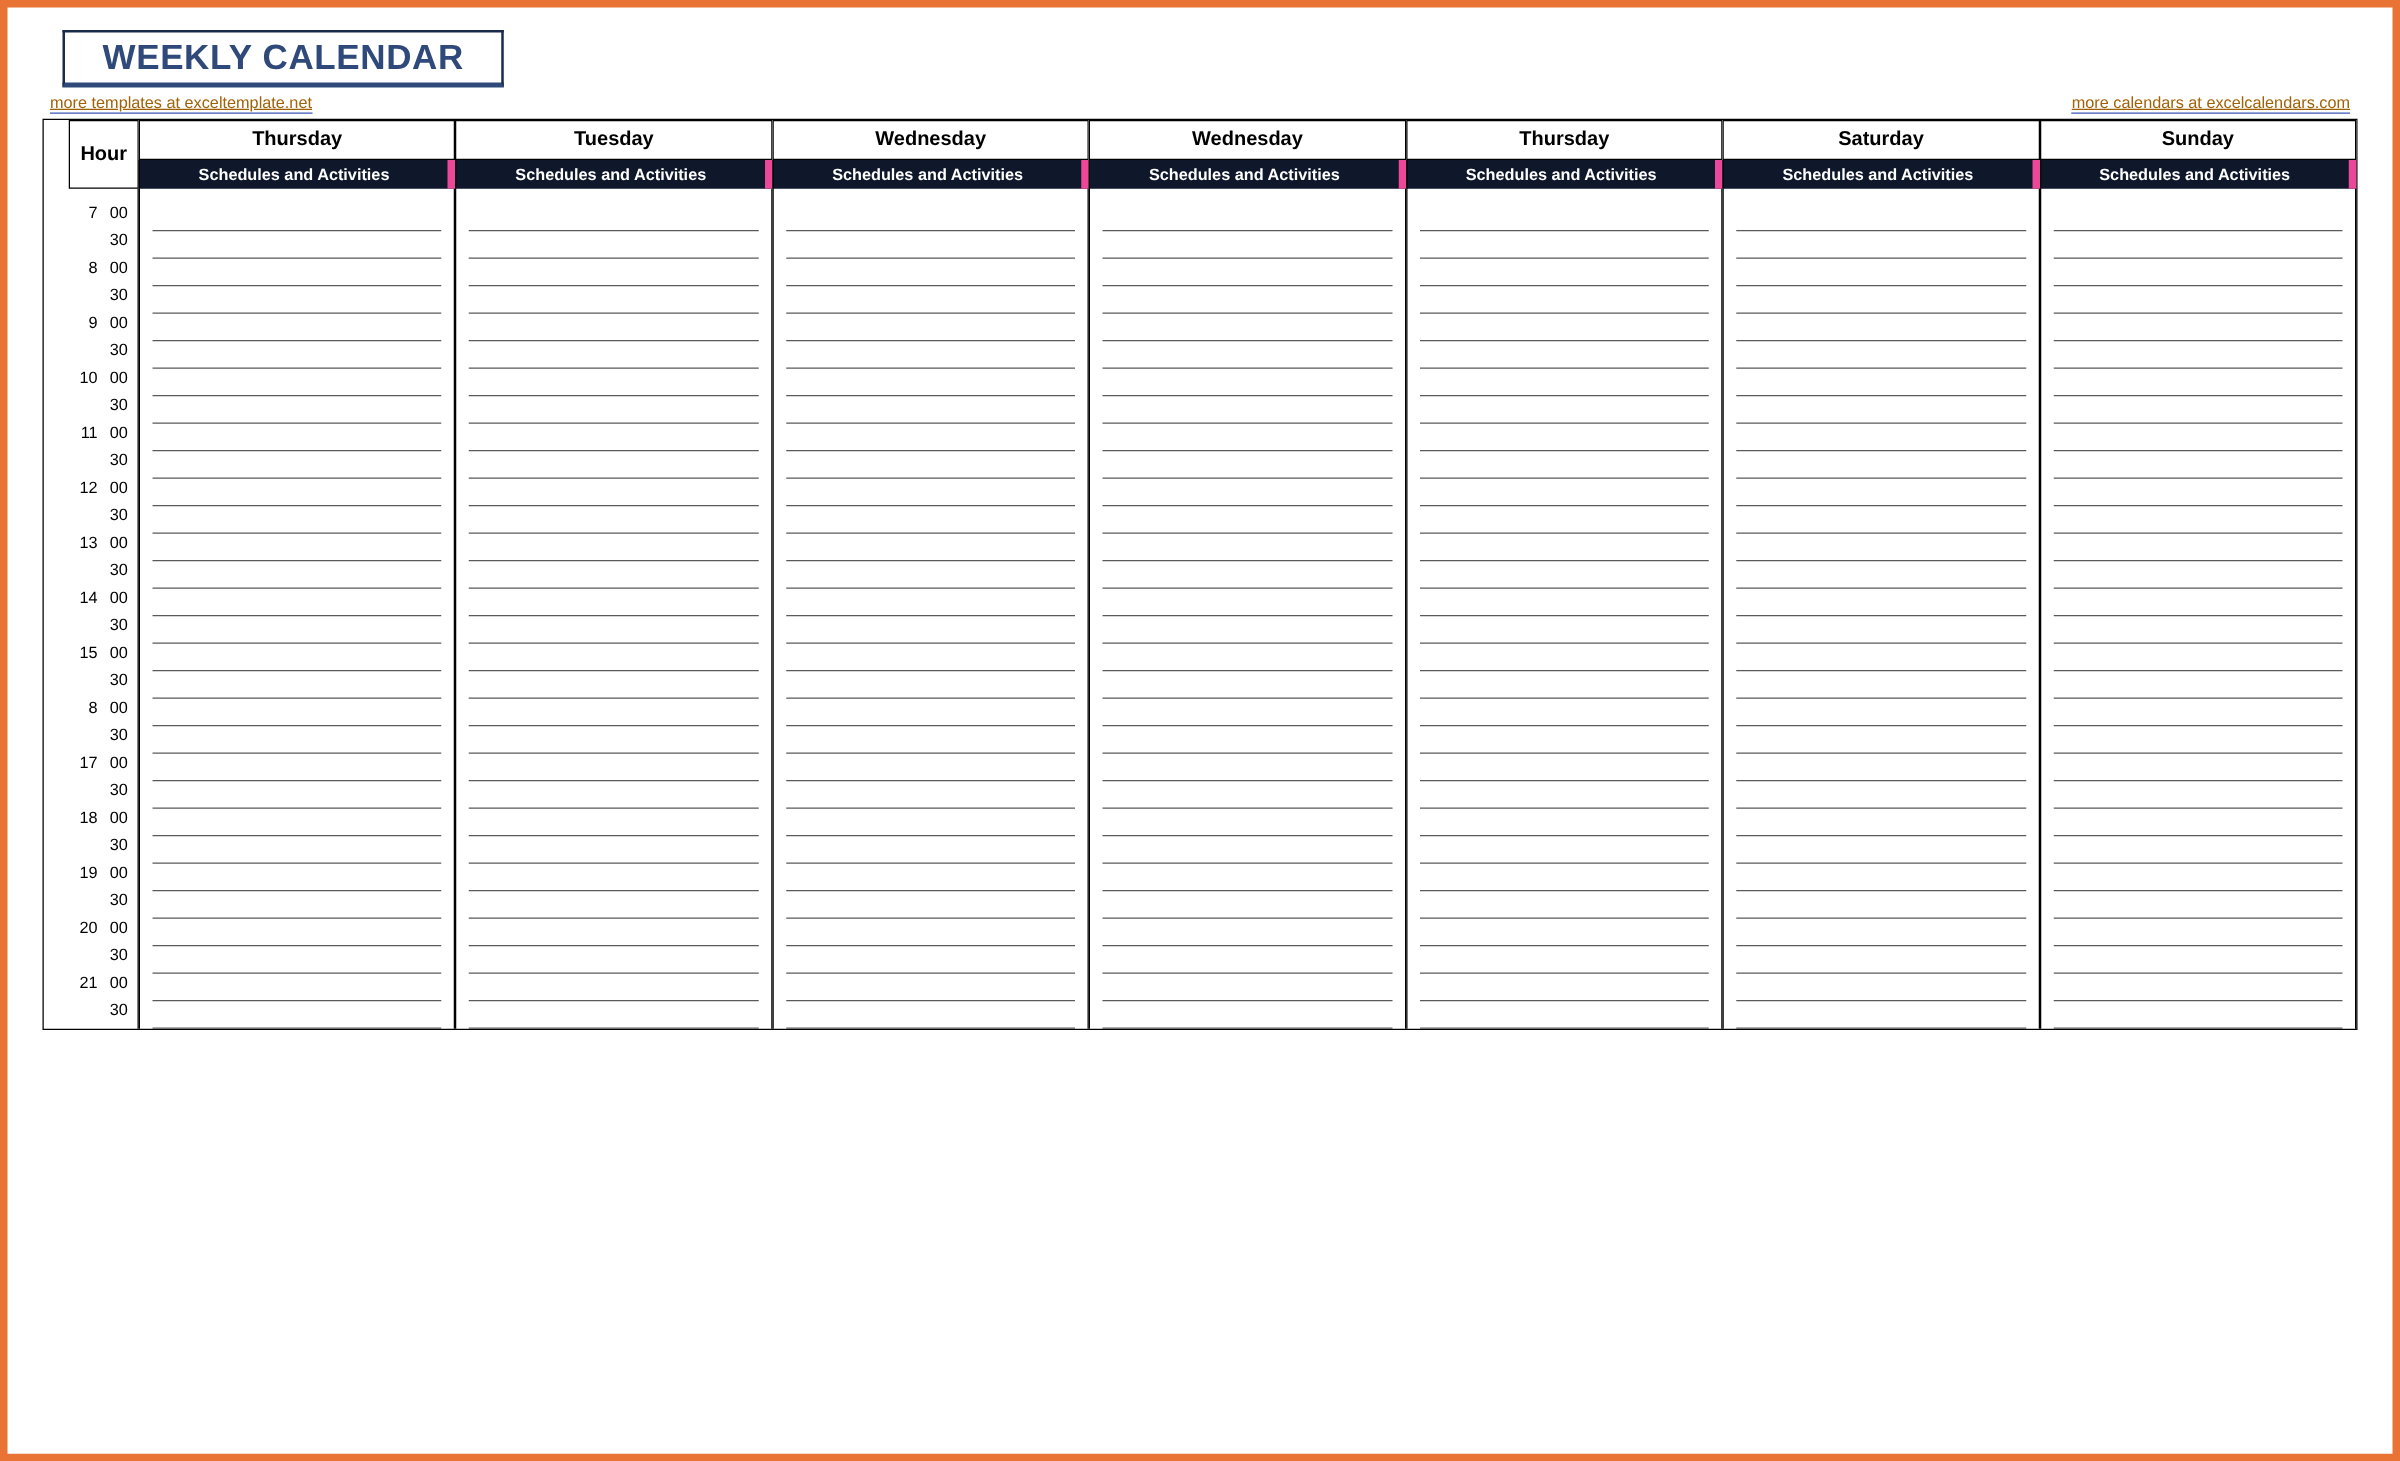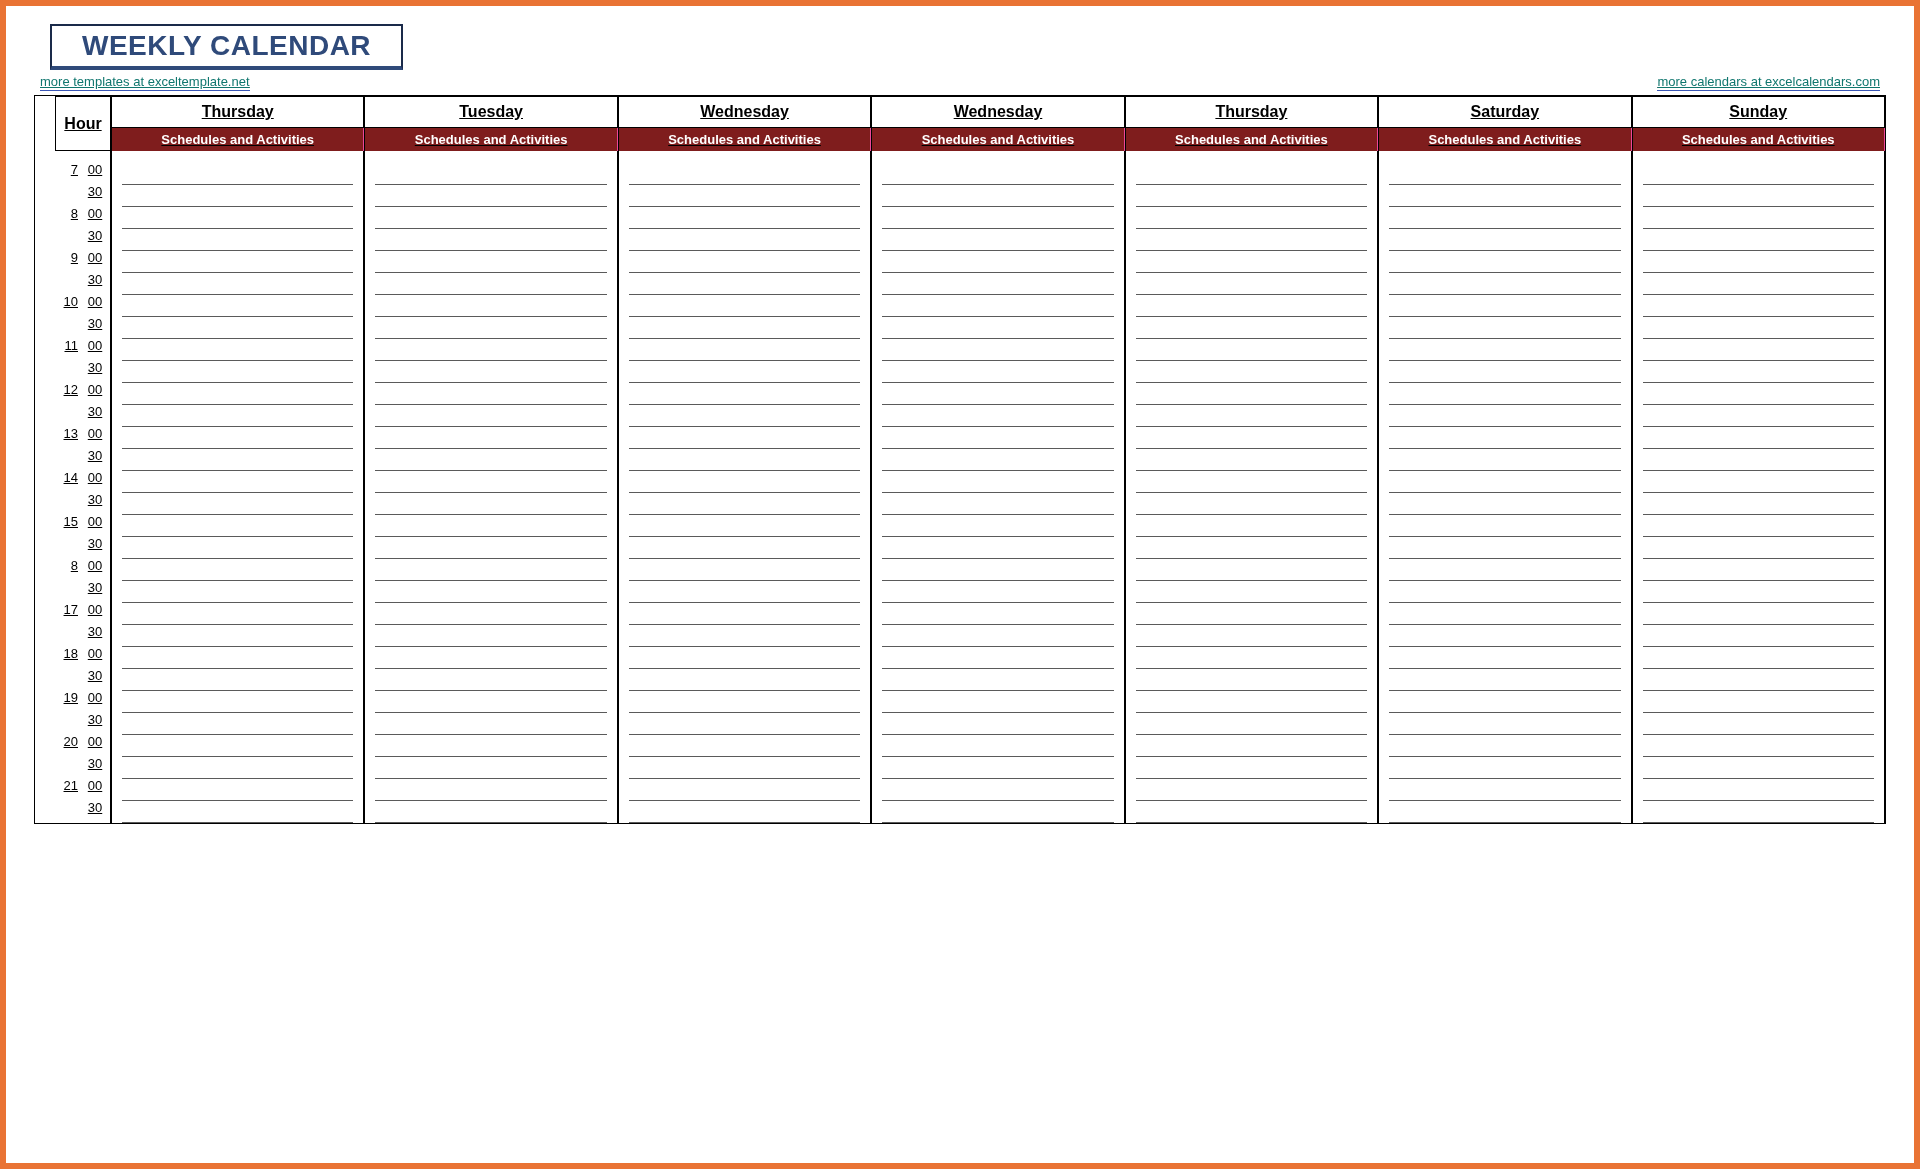--- a/index.html
+++ b/index.html
@@ -9,21 +9,20 @@
     height: 1169px;
     background: #fff;
     border: 6px solid #e97334;
     font-family: Arial, Helvetica, sans-serif;
     padding: 18px 28px 28px 28px;
     color: #000;
   }
   .page {
     width: 100%;
     height: 100%;
-    text-decoration: underline;
   }
   .title-box {
     border: 2px solid #1a2a4a;
     border-bottom: 4px solid #2f4a7a;
     display: inline-block;
     margin-left: 16px;
     padding: 4px 30px;
     margin-bottom: 4px;
   }
   .title-text {
@@ -32,21 +31,21 @@
     letter-spacing: 0.5px;
     color: #2f4a7a;
   }
   .links-row {
     display: flex;
     justify-content: space-between;
     font-size: 13px;
     margin: 0 6px 4px 6px;
   }
   .links-row span {
-    color: #0f766e;
+    color: #a16207;
     text-decoration: underline;
     border-bottom: 1px solid #3a56b5;
     padding-bottom: 1px;
   }
   .cal {
     width: 100%;
     border: 1px solid #000;
     padding-left: 20px;
   }
   .cal th, .cal td { padding: 0; }
@@ -57,28 +56,28 @@
     font-weight: bold;
     text-align: center;
     padding: 6px 0;
     border: 1px solid #000;
     background: #fff;
   }
   .hour-header {
     font-size: 14px;
   }
   .sub-row td, .sub-row th {
-    background: #7f1d1d;
+    background: #0f172a;
     color: #fff;
     font-size: 13px;
     font-weight: bold;
     text-align: center;
     padding: 4px 0;
     border-left: 1px solid #000;
-    border-right: 1px solid #ec4899;
+    border-right: 6px solid #ec4899;
   }
   .body-wrap td.hour-cell {
     border-right: 1px solid #000;
     vertical-align: top;
     font-size: 13px;
     text-align: right;
     padding-right: 6px;
     line-height: 22px;
   }
   .body-wrap td.day-cell {

